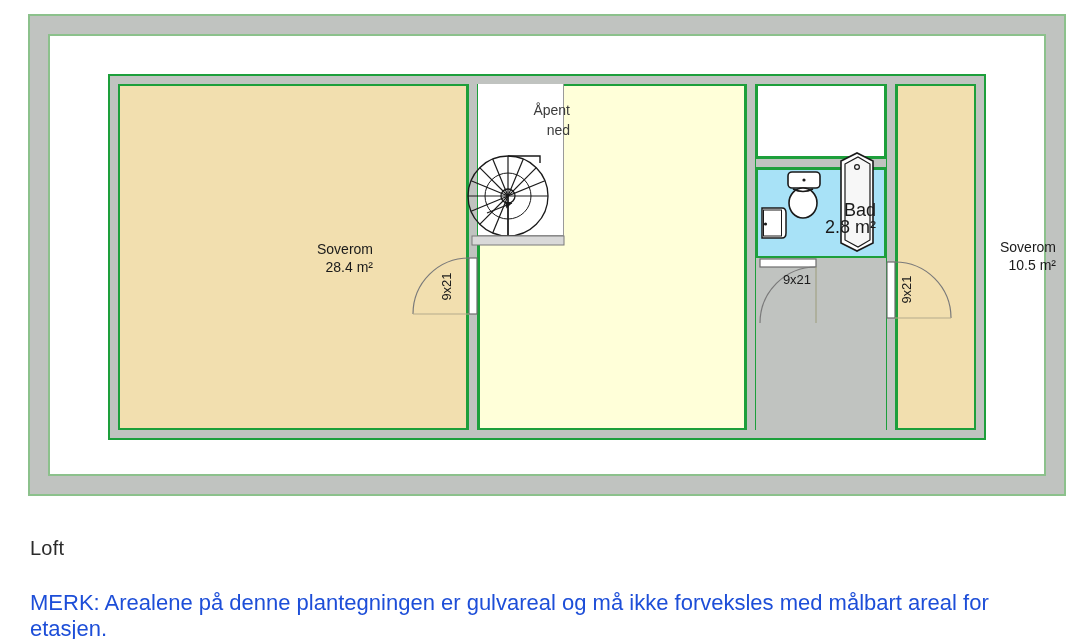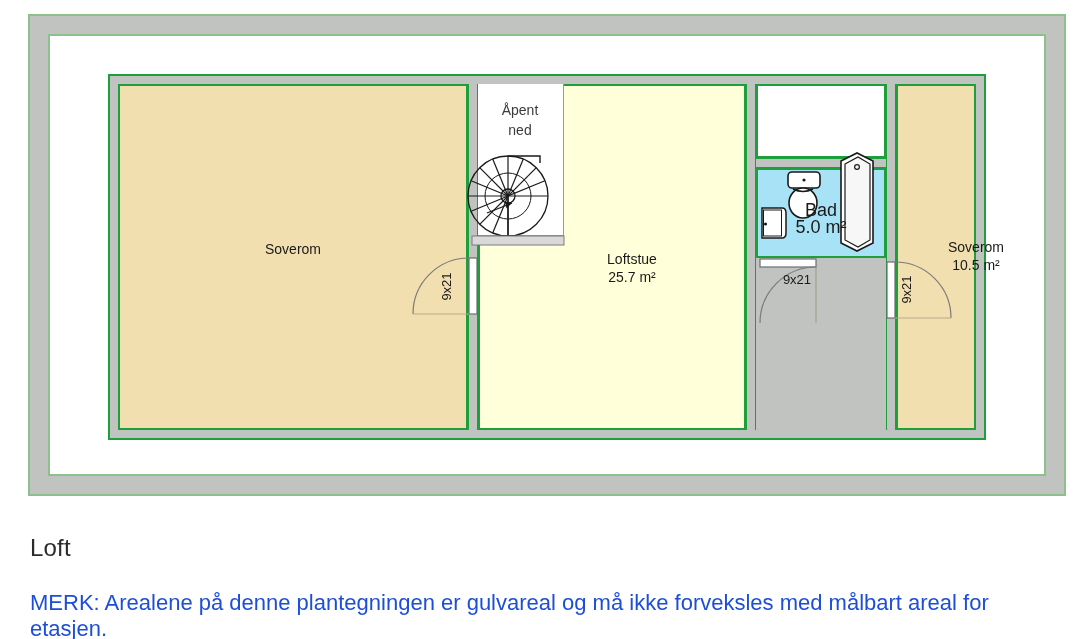--- a/index.html
+++ b/index.html
@@ -53,37 +53,37 @@
   .wall-v-2{left:746px;top:84px;width:10px;height:346px;background:#c0c3c0;border-left:1px solid #1d9f3b;border-right:1px solid #1d9f3b;}
   
   .wall-v-3{left:886px;top:84px;width:10px;height:346px;background:#c0c3c0;border-left:1px solid #1d9f3b;border-right:1px solid #1d9f3b;}
   
   .wall-h-bathbot{left:756px;top:258px;width:130px;height:8px;background:#c0c3c0;}
 
   
   .openwell{left:478px;top:84px;width:86px;height:152px;background:#ffffff;border:1px solid #9a9a9a;border-top:none;border-left:none;}
 
   
-  .lbl{position:absolute;text-align:center;color:#1a1a1a;font-size:14px;line-height:18px;white-space:nowrap;}
+  .lbl{position:absolute;text-align:right;color:#1a1a1a;font-size:14px;line-height:18px;white-space:nowrap;}
   .lbl b{font-weight:normal;display:block;}
   .lbl-bedroom-left {left:213px;top:240px;width:160px;}
   .lbl-living       {left:552px;top:250px;width:160px;}
   .lbl-bath         {left:766px;top:202px;width:110px;font-size:18px;line-height:17px;}
   .lbl-bedroom-right{left:896px;top:238px;width:160px;}
   .lbl-open{left:470px;top:100px;width:100px;color:#3b3b3b;font-size:14px;line-height:20px;}
 
   
   .doortag{position:absolute;font-size:13px;color:#1a1a1a;white-space:nowrap;}
   .rot{transform:rotate(-90deg);transform-origin:center center;}
 
   svg{display:block;overflow:visible;}
 
   
   #caption{position:absolute;left:30px;top:528px;width:1040px;}
-  #caption .title{font-size:24px;font-weight:300;color:#2b2b2b;line-height:40px;letter-spacing:.2px;}
+  #caption .title{font-size:20px;font-weight:300;color:#2b2b2b;line-height:40px;letter-spacing:.2px;}
   #caption .note {font-size:22px;color:#1d4ed8;line-height:26px;margin-top:22px;}
 </style>
 </head>
 <body>
 
 <div id="page">
 
   <div id="plan">
 
     <div class="abs outer-wall"></div>
@@ -175,30 +175,27 @@
       <g>
         <rect x="887" y="262" width="8" height="56" fill="#ffffff" stroke="#6d6d6d" stroke-width="1.2"></rect>
         <path d="M895 262 A56 56 0 0 1 951 318" fill="none" stroke="#7a7a7a" stroke-width="1.2"></path>
         <line x1="895" y1="318" x2="951" y2="318" stroke="#b5ab8c" stroke-width="1"></line>
       </g>
 
     </svg>
 
     <div class="lbl lbl-bedroom-left">
       <b>Soverom</b>
-    </div>
-
-    <div class="lbl lbl-living">
-      <b>Loftstue</b>
-      <b>25.7 m²</b>
-    </div>
+      <b>28.4 m²</b>
+    </div>
+
 
     <div class="lbl lbl-bath">
       <b>Bad</b>
-      <b>5.0 m²</b>
+      <b>2.8 m²</b>
     </div>
 
     <div class="lbl lbl-bedroom-right">
       <b>Soverom</b>
       <b>10.5 m²</b>
     </div>
 
     <div class="lbl lbl-open">
       <b>Åpent</b>
       <b>ned</b>

